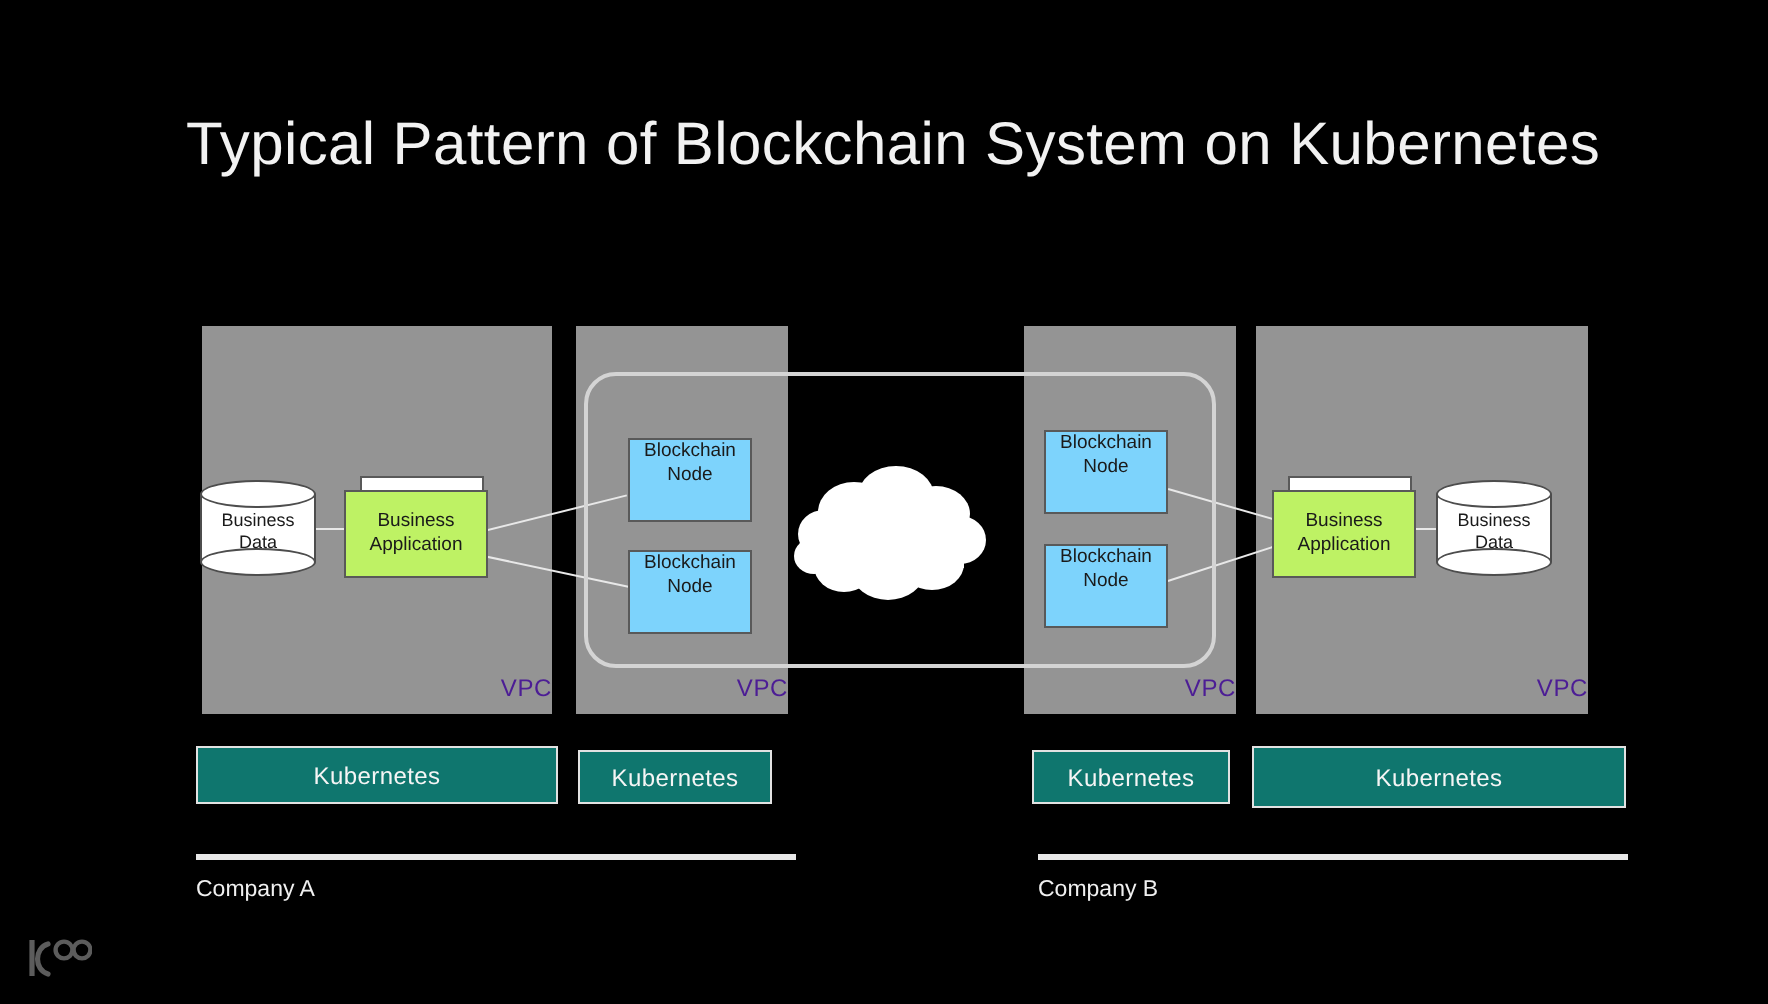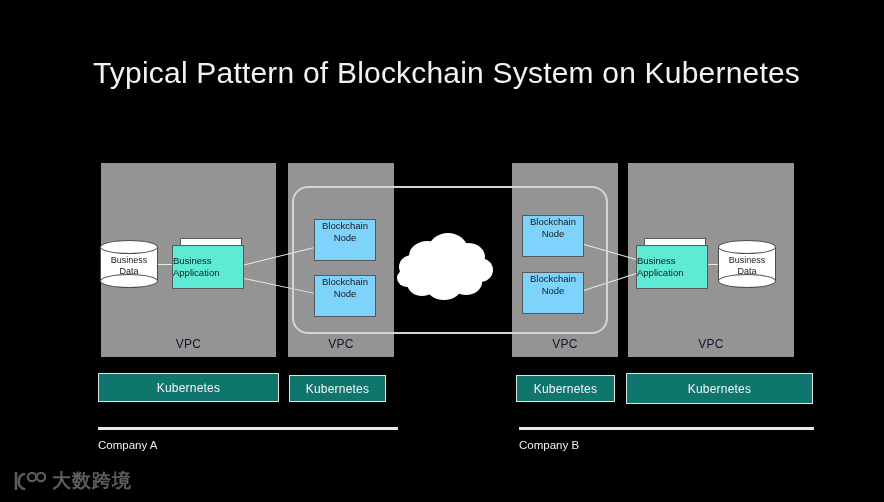--- a/index.html
+++ b/index.html
@@ -18,21 +18,21 @@
     font-size:30px;font-weight:400;letter-spacing:.2px;
     color:#f2f2f2;white-space:nowrap;
   }
 
   
   .vpc-panel{
     position:absolute;background:#949494;
   }
   .vpc-label{
     position:absolute;bottom:6px;left:0;width:100%;
-    text-align:center;font-size:12px;color:#0f172a;letter-spacing:.3px;
+    text-align:right;font-size:12px;color:#4c1d95;letter-spacing:.3px;
   }
 
   
   #baas-boundary{
     position:absolute;left:292px;top:186px;width:316px;height:148px;
     border:2px solid #d4d4d4;border-radius:16px;
     box-sizing:border-box;
     background:transparent;
     pointer-events:none;
   }
@@ -51,23 +51,23 @@
   .node-box span{display:block;}
 
   
   .app-stack{position:absolute;}
   .app-stack .back{
     position:absolute;left:8px;top:-7px;width:62px;height:44px;
     background:#ffffff;border:1.5px solid #595959;box-sizing:border-box;
   }
   .app-stack .front{
     position:absolute;left:0;top:0;width:72px;height:44px;
-    background:#5eead4;border:1.5px solid #595959;box-sizing:border-box;
+    background:#bef264;border:1.5px solid #595959;box-sizing:border-box;
     display:flex;align-items:center;justify-content:center;
-    text-align:left;color:#1a1a1a;font-size:9.5px;line-height:1.3;
+    text-align:center;color:#1a1a1a;font-size:9.5px;line-height:1.3;
   }
 
   
   .cyl{position:absolute;width:58px;height:32px;}
   .cyl .body{
     position:absolute;left:0;top:7px;width:58px;height:34px;
     background:#fff;border-left:1.5px solid #4d4d4d;border-right:1.5px solid #4d4d4d;
     box-sizing:border-box;
   }
   .cyl .top{
@@ -269,17 +269,16 @@
 
   <div id="wm-left">
     <span class="logo">
       <svg width="34" height="22" viewBox="0 0 34 22" xmlns="http://www.w3.org/2000/svg">
         <path d="M4 2 L4 20" stroke="#5c5c5c" stroke-width="2.6" fill="none"></path>
         <path d="M12 4 C5 6, 5 17, 12 19" stroke="#5c5c5c" stroke-width="2.6" fill="none" stroke-linecap="round"></path>
         <circle cx="20" cy="7" r="4.2" stroke="#5c5c5c" stroke-width="2.2" fill="none"></circle>
         <circle cx="29" cy="7" r="4.2" stroke="#5c5c5c" stroke-width="2.2" fill="none"></circle>
       </svg>
     </span>
-    <span>大数跨境</span>
   </div>
 
 
 </div>
 
 </body></html>

